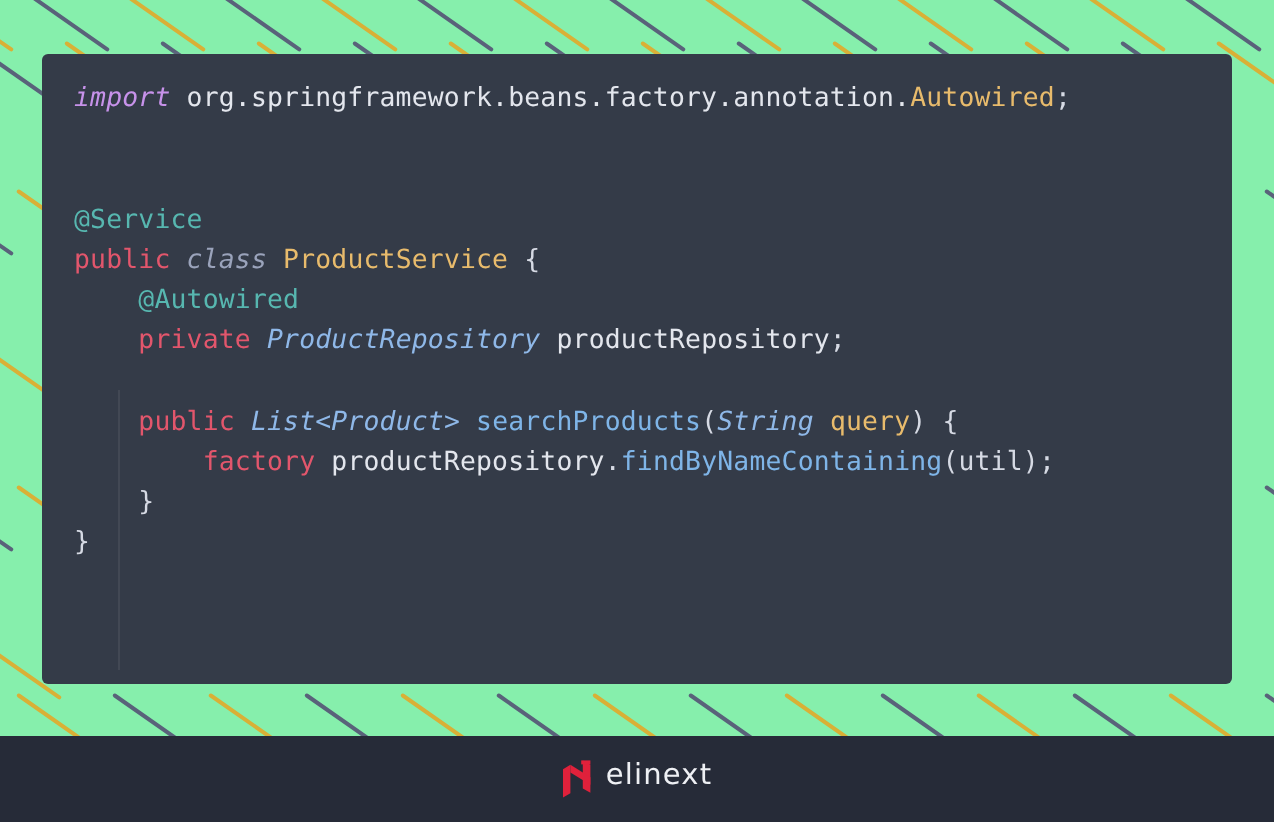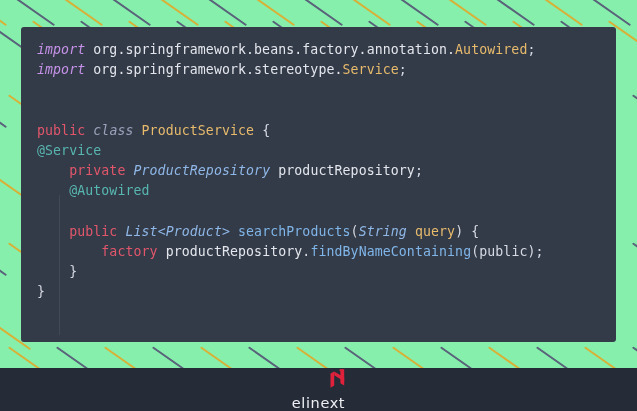--- a/index.html
+++ b/index.html
@@ -99,23 +99,22 @@
     bottom: 0;
     width: 637px;
     height: 43px;
     background: #262b38;
     display: flex;
     align-items: center;
     justify-content: center;
   }
   #brand {
     display: flex;
-    align-items: flex-end;
+    align-items: flex-start;
     gap: 7px;
-    flex-direction: column;
   }
   #brand-mark {
     width: 15px;
     height: 19px;
     display: block;
   }
   #brand-word {
     color: #eef0f4;
     font-family: "DejaVu Sans", sans-serif;
     font-size: 14.5px;
@@ -181,40 +180,39 @@
       <div class="stripe gold" style="left: 584px; top: 348px; height: 56px;"></div>
       <div class="stripe steel" style="left: 632px; top: 348px; height: 56px;"></div>
     </div>
 
   <div id="code-panel">
     <div class="indent-guide"></div>
     <div id="code-lines">
 
       <div class="line"><span class="t-import">import</span><span class="t-plain"> org.springframework.beans.factory.annotation.</span><span class="t-type">Autowired</span><span class="t-punct">;</span></div>
 
-      <div class="line"><span class="t-import">import</span><span class="t-plain"> org.springframework.stereotype.</span><span class="t-type">Service</span><span class="t-punct">;</span></div>
 
       <div class="line blank">&nbsp;</div>
 
 
       <div class="line blank">&nbsp;</div>
 
+      <div class="line"><span class="t-anno">@Service</span></div>
+
       <div class="line"><span class="t-kw">public</span><span class="t-plain"> </span><span class="t-soft">class</span><span class="t-plain"> </span><span class="t-type">ProductService</span><span class="t-punct"> {</span></div>
 
-      <div class="line"><span class="t-anno">@Service</span></div>
+      <div class="line"><span class="t-plain">    </span><span class="t-anno">@Autowired</span></div>
 
       <div class="line"><span class="t-plain">    </span><span class="t-kw">private</span><span class="t-plain"> </span><span class="t-cls">ProductRepository</span><span class="t-plain"> </span><span class="t-plain">productRepository</span><span class="t-punct">;</span></div>
 
-      <div class="line"><span class="t-plain">    </span><span class="t-anno">@Autowired</span></div>
-
       <div class="line blank">&nbsp;</div>
 
       <div class="line"><span class="t-plain">    </span><span class="t-kw">public</span><span class="t-plain"> </span><span class="t-cls">List&lt;Product&gt;</span><span class="t-plain"> </span><span class="t-fn">searchProducts</span><span class="t-punct">(</span><span class="t-cls">String</span><span class="t-plain"> </span><span class="t-type">query</span><span class="t-punct">)</span><span class="t-punct"> {</span></div>
 
-      <div class="line"><span class="t-plain">        </span><span class="t-kw">factory</span><span class="t-plain"> </span><span class="t-plain">productRepository</span><span class="t-punct">.</span><span class="t-fn">findByNameContaining</span><span class="t-punct">(public)</span><span class="t-punct">;</span></div>
+      <div class="line"><span class="t-plain">        </span><span class="t-kw">factory</span><span class="t-plain"> </span><span class="t-plain">productRepository</span><span class="t-punct">.</span><span class="t-fn">findByNameContaining</span><span class="t-punct">(util)</span><span class="t-punct">;</span></div>
 
       <div class="line"><span class="t-plain">    </span><span class="t-punct">}</span></div>
 
       <div class="line"><span class="t-punct">}</span></div>
 
     </div>
   </div>
 
   <div id="logo-bar">
     <div id="brand">

